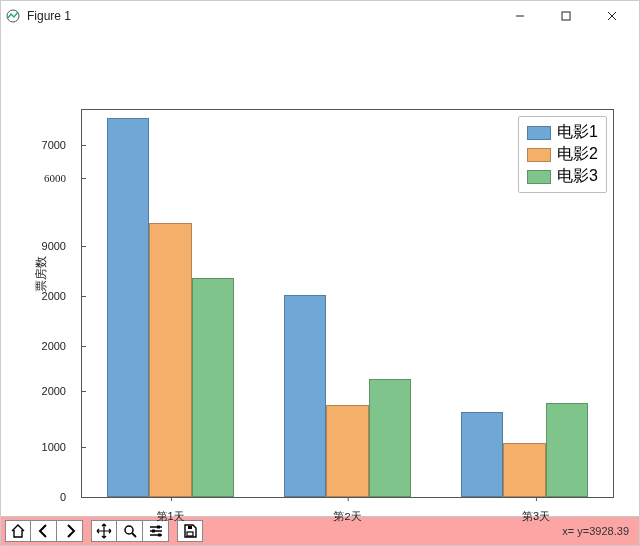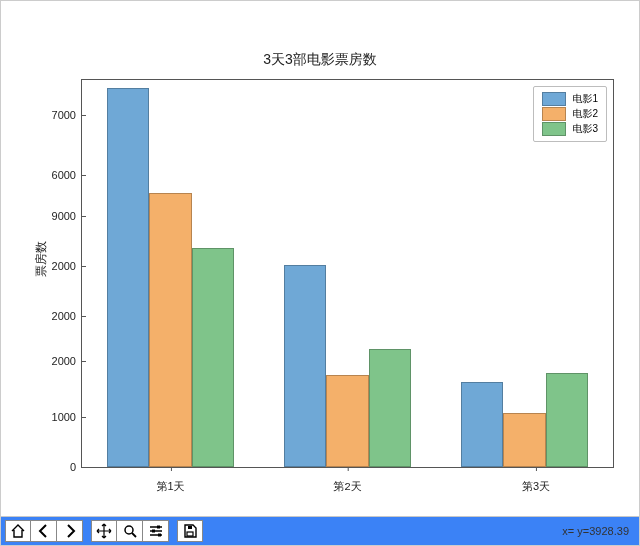--- a/index.html
+++ b/index.html
@@ -42,21 +42,21 @@
   .win-btn svg { width: 10px; height: 10px; display:block; }
 
   .figure-area {
     flex: 1;
     background: #fff;
     position: relative;
   }
 
   .toolbar {
     height: 28px;
-    background: #3b82f6;
+    background: #fca5a5;
     border-top: 1px solid #c8c8c8;
     display: flex; align-items: center;
     padding: 0 4px;
   }
   .tb-group { display: flex; }
   .tb-btn {
     width: 26px; height: 22px;
     border: 1px solid #888;
     background: #fff;
     margin: 0; padding:0;
@@ -94,21 +94,21 @@
     transform: translateY(-50%) rotate(-90deg);
     transform-origin: center;
     font-size: 12px; color: #222;
     white-space: nowrap;
   }
   .ytick {
     position: absolute;
     right: 100%;
     transform: translateY(50%);
     font-size: 11px; color: #222;
-    padding-right: 6px;
+    padding-right: 16px;
     white-space: nowrap;
   }
   .ytick::after {
     content: "";
     position: absolute;
     right: -4px; top: 50%;
     width: 4px; height: 1px; background:#555;
   }
   .xtick {
     position: absolute;
@@ -134,37 +134,62 @@
   .c2 { background: #f4b06a; }
   .c3 { background: #7fc48a; }
 
   .legend {
     position: absolute;
     right: 6px; top: 6px;
     background: #fff;
     border: 1px solid #bdbdbd;
     border-radius: 2px;
     padding: 4px 8px;
-    font-size: 10px;
+    font-size: 16px;
   }
   .legend-row { display:flex; align-items:center; margin: 1px 0;}
   .swatch {
     width: 22px; height: 12px;
     border: 1px solid rgba(0,0,0,0.25);
     margin-right: 6px;
   }
 </style>
 </head>
 <body>
 
 <div class="window">
 
+  <div class="titlebar">
+    <span class="app-icon">
+      <svg viewBox="0 0 16 16">
+          <circle cx="8" cy="8" r="6" fill="none" stroke="#555" stroke-width="1"></circle>
+          <path d="M3 10 L6 6 L9 9 L13 4" stroke="#2a7" fill="none" stroke-width="1.4"></path>
+        </svg>
+    </span>
+    <span class="title">Figure 1</span>
+    <span class="spacer"></span>
+    <div class="win-btn">
+      <svg viewBox="0 0 10 10">
+          <line x1="1" y1="5" x2="9" y2="5" stroke="currentColor" stroke-width="1"></line>
+        </svg>
+    </div>
+    <div class="win-btn">
+      <svg viewBox="0 0 10 10">
+          <rect x="1" y="1" width="8" height="8" fill="none" stroke="currentColor" stroke-width="1"></rect>
+        </svg>
+    </div>
+    <div class="win-btn close">
+      <svg viewBox="0 0 10 10">
+          <line x1="1" y1="1" x2="9" y2="9" stroke="currentColor" stroke-width="1"></line>
+          <line x1="9" y1="1" x2="1" y2="9" stroke="currentColor" stroke-width="1"></line>
+        </svg>
+    </div>
+  </div>
 
   <div class="figure-area">
-    <div class="chart-title">3天3部电影票房数</div>
     <div class="ylabel">票房数</div>
     <div class="plot" id="plot">
       <div class="legend">
         <div class="legend-row">
             <span class="swatch c1"></span>
             <span>电影1</span>
           </div>
         <div class="legend-row">
             <span class="swatch c2"></span>
             <span>电影2</span>
@@ -173,21 +198,21 @@
             <span class="swatch c3"></span>
             <span>电影3</span>
           </div>
       </div>
     <div class="ytick" style="bottom: 0px;">0</div>
         <div class="ytick" style="bottom: 50.2597px; margin-left: 13px;">1000</div>
         <div class="ytick" style="bottom: 106px;">2000</div>
         <div class="ytick" style="bottom: 150.779px;">2000</div>
         <div class="ytick" style="bottom: 201.039px;">2000</div>
         <div class="ytick" style="bottom: 251.299px;">9000</div>
-        <div class="ytick" style="bottom: 292px;">6000</div>
+        <div class="ytick" style="bottom: 319px; font-family: Liberation Serif, serif;">6000</div>
         <div class="ytick" style="bottom: 351.818px;">7000</div>
         <div class="xtick" style="left: 88.5px;">第1天</div>
         <div class="bar c1" style="left: 24.78px; width: 42.48px; height: 379.361px;"></div>
         <div class="bar c2" style="left: 67.26px; width: 42.48px; height: 274.066px;"></div>
         <div class="bar c3" style="left: 109.74px; width: 42.48px; height: 218.529px;"></div>
         <div class="xtick" style="left: 265.5px; font-family: Liberation Mono, monospace;">第2天</div>
         <div class="bar c1" style="left: 201.78px; width: 42.48px; height: 201.692px;"></div>
         <div class="bar c2" style="left: 244.26px; width: 42.48px; height: 92.4779px;"></div>
         <div class="bar c3" style="left: 286.74px; width: 42.48px; height: 117.859px;"></div>
         <div class="xtick" style="left: 454px;">第3天</div>

